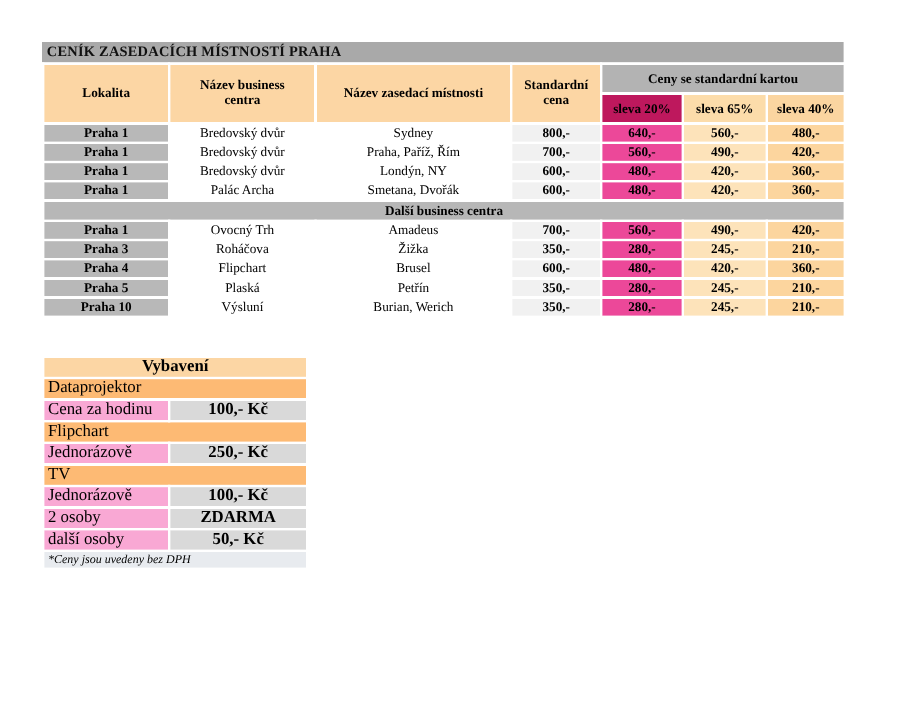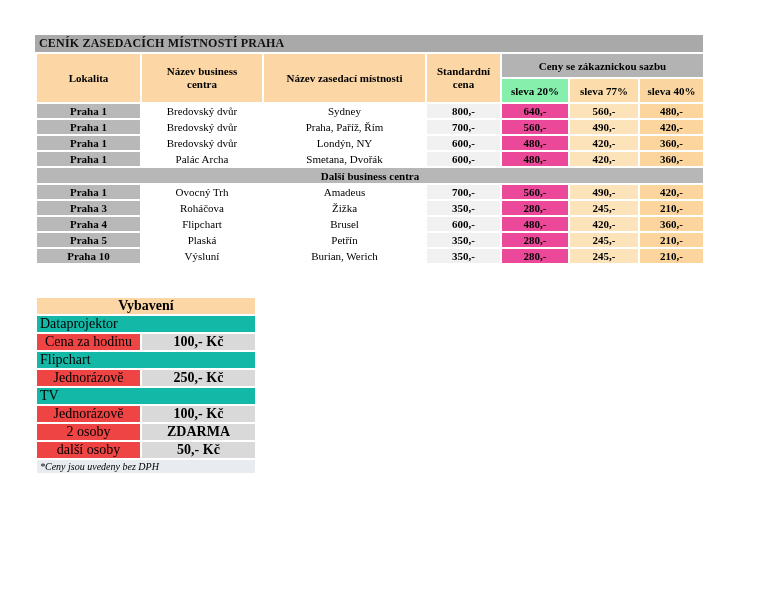--- a/index.html
+++ b/index.html
@@ -9,38 +9,38 @@
   
   .title-bar{position:absolute;left:35px;top:35px;width:668px;height:17px;background:#a9a9a9;
     font-size:12px;font-weight:bold;color:#111;line-height:17px;padding-left:4px;box-sizing:border-box;letter-spacing:.2px;}
   table{border-collapse:collapse;}
   .main-table{position:absolute;left:35px;top:52px;table-layout:fixed;}
   .main-table td,.main-table th{border:2px solid #fff;font-size:11px;padding:0 2px;text-align:center;overflow:hidden;white-space:nowrap;}
   .main-table th{font-weight:bold;height:23px;}
   .main-table td{height:14px;}
   .hdr-peach{background:#fcd6a4;white-space:normal;}
   .hdr-group{background:#b3b3b3;}
-  .hdr-s20{background:#86efac;}
+  .hdr-s20{background:#be185d;}
   .hdr-s30{background:#fcdcaa;}
   .hdr-s40{background:#fbd5a0;}
   .cell-lok{background:#b8b8b8;font-weight:bold;}
   .cell-txt{background:#ffffff;}
   .cell-std{background:#f1f1f1;font-weight:bold;}
   .cell-s20{background:#ec4899;font-weight:bold;}
   .cell-s30{background:#fde3ba;font-weight:bold;}
   .cell-s40{background:#fcd59e;font-weight:bold;}
   .sep-row td{background:#b7b7b7;font-weight:bold;height:15px;}
   .narrow{display:inline-block;max-width:95px;white-space:normal;line-height:1.15;}
 
   
   .equip-table{position:absolute;left:35px;top:296px;table-layout:fixed;z-index:2;}
   .equip-table td,.equip-table th{border:2px solid #fff;font-size:14px;height:13px;padding:0 3px;overflow:hidden;white-space:nowrap;}
   .equip-table th{background:#fcd6a4;font-weight:bold;text-align:center;}
-  .eq-cat td{background:#14b8a6;text-align:left;}
-  .eq-label{background:#ef4444;text-align:center;}
+  .eq-cat td{background:#fdba74;text-align:left;}
+  .eq-label{background:#f9a8d4;text-align:left;}
   .eq-value{background:#d9d9d9;font-weight:bold;text-align:center;}
   .eq-note td{background:rgba(228,231,236,0.85);font-style:italic;font-size:10px;text-align:left;}
 
   
   .footnote{position:absolute;left:40px;font-size:10.5px;font-style:italic;font-weight:bold;color:#1c1c1c;white-space:nowrap;}
   .footnote.l1{top:527px;}
   .footnote.l2{top:551px;}
 
   
   .logo{position:absolute;left:8px;top:479px;width:127px;height:121px;background:#dce7f3;z-index:1;
@@ -67,25 +67,25 @@
         <col style="width:68px">
         <col style="width:70px">
         <col style="width:65px">
     </colgroup>
     <tbody>
       <tr>
         <th class="hdr-peach" rowspan="2">Lokalita</th>
         <th class="hdr-peach" rowspan="2"><span class="narrow">Název business centra</span></th>
         <th class="hdr-peach" rowspan="2">Název zasedací místnosti</th>
         <th class="hdr-peach" rowspan="2"><span class="narrow">Standardní cena</span></th>
-        <th class="hdr-group" colspan="3">Ceny se zákaznickou sazbu</th>
+        <th class="hdr-group" colspan="3">Ceny se standardní kartou</th>
       </tr>
       <tr>
         <th class="hdr-s20">sleva 20%</th>
-        <th class="hdr-s30">sleva 77%</th>
+        <th class="hdr-s30">sleva 65%</th>
         <th class="hdr-s40">sleva 40%</th>
       </tr>
 
       <tr>
         <td class="cell-lok">Praha 1</td>
         <td class="cell-txt">Bredovský dvůr</td>
         <td class="cell-txt">Sydney</td>
         <td class="cell-std">800,-</td>
         <td class="cell-s20">640,-</td>
         <td class="cell-s30">560,-</td>

